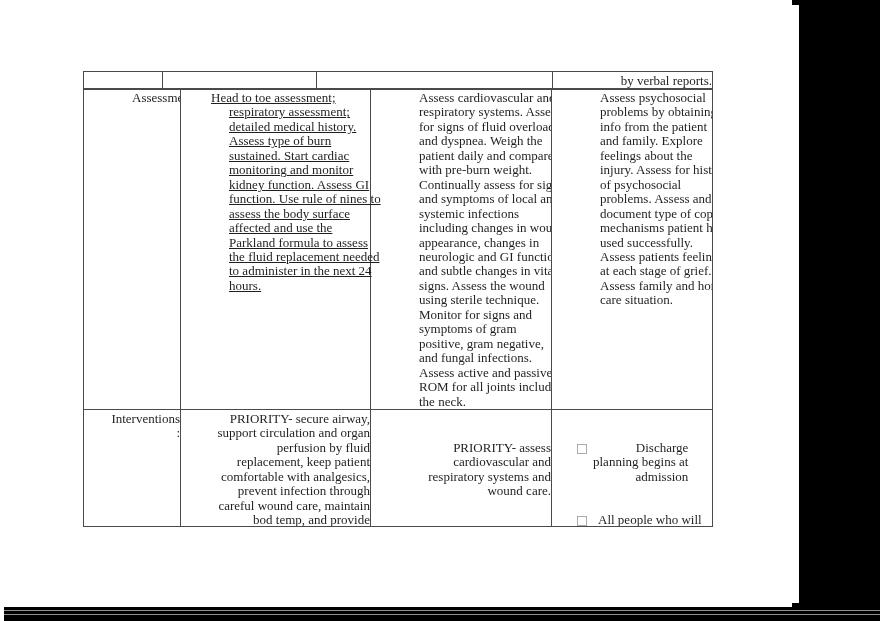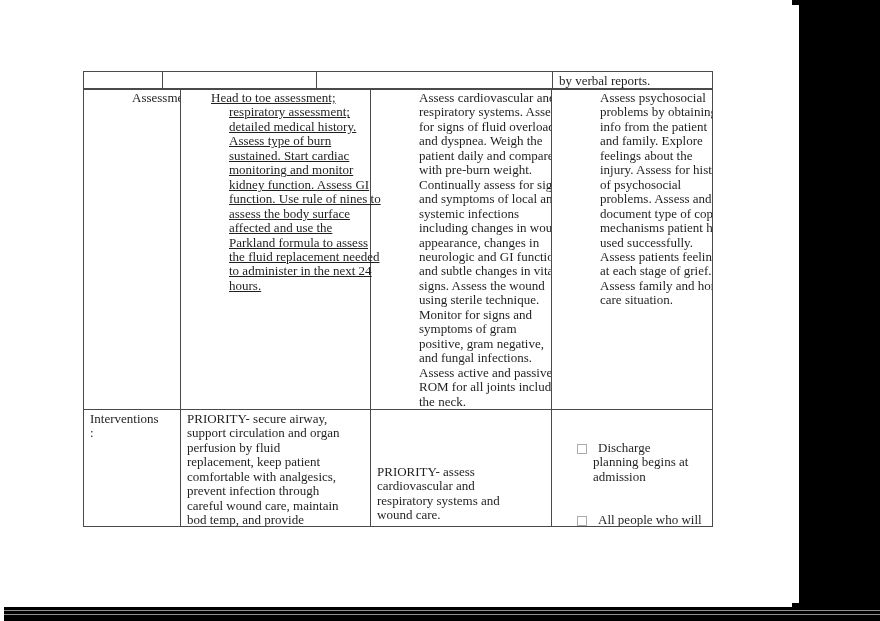--- a/index.html
+++ b/index.html
@@ -11,26 +11,26 @@
   }
   .tbl{
     position:absolute;border-collapse:collapse;table-layout:fixed;
   }
   .tbl td{
     border:1px solid #4a4a4a;vertical-align:top;
     font-size:13px;line-height:14.45px;
     padding:0;
   }
   .tbl-top{left:83px;top:71px;width:629px;}
-  .tbl-top td{height:16px;line-height:15px;padding:1px 0 0 6px;white-space:pre;overflow:hidden;}
+  .tbl-top td{height:16px;line-height:15px;padding:1px 0 0 6px;white-space:pre;overflow:hidden;text-align:right;}
   .tbl-main{left:83px;top:88px;width:629px;}
   .tbl-main td{padding:2px 0 0 6px;}
   .clip{white-space:pre;overflow:hidden;}
   .tall{max-height:318px;margin-left:42px;}
-  .short{max-height:114px;}
+  .short{max-height:114px;text-align:right;}
   .hang{text-indent:-18px;overflow:visible;text-decoration:underline;}
   .bullet-item{display:flex;align-items:flex-start;margin-left:19px;margin-top:0;}
   .bullet-square{
     flex:none;width:8px;height:8px;border:1px solid #ababab;
     margin-top:3px;margin-right:6px;background:transparent;
   }
   .bullet-text{white-space:pre;text-indent:5px;}
   .black-panel{position:absolute;background:#000;}
   .panel-main{left:799px;top:0;width:81px;height:621px;}
   .panel-notch-top{left:792px;top:0;width:8px;height:5px;}
@@ -147,21 +147,21 @@
 support circulation and organ
 perfusion by fluid
 replacement, keep patient
 comfortable with analgesics,
 prevent infection through
 careful wound care, maintain
 bod temp, and provide</div>
       </td>
       <td>
         <div class="clip short">
-          <div style="white-space:pre;margin-top:24px;">PRIORITY- assess
+          <div style="white-space:pre;">PRIORITY- assess
 cardiovascular and
 respiratory systems and
 wound care.</div>
           
         </div>
       </td>
       <td>
         <div class="clip short">
           <div class="bullet-item">
             <span class="bullet-square"></span>

